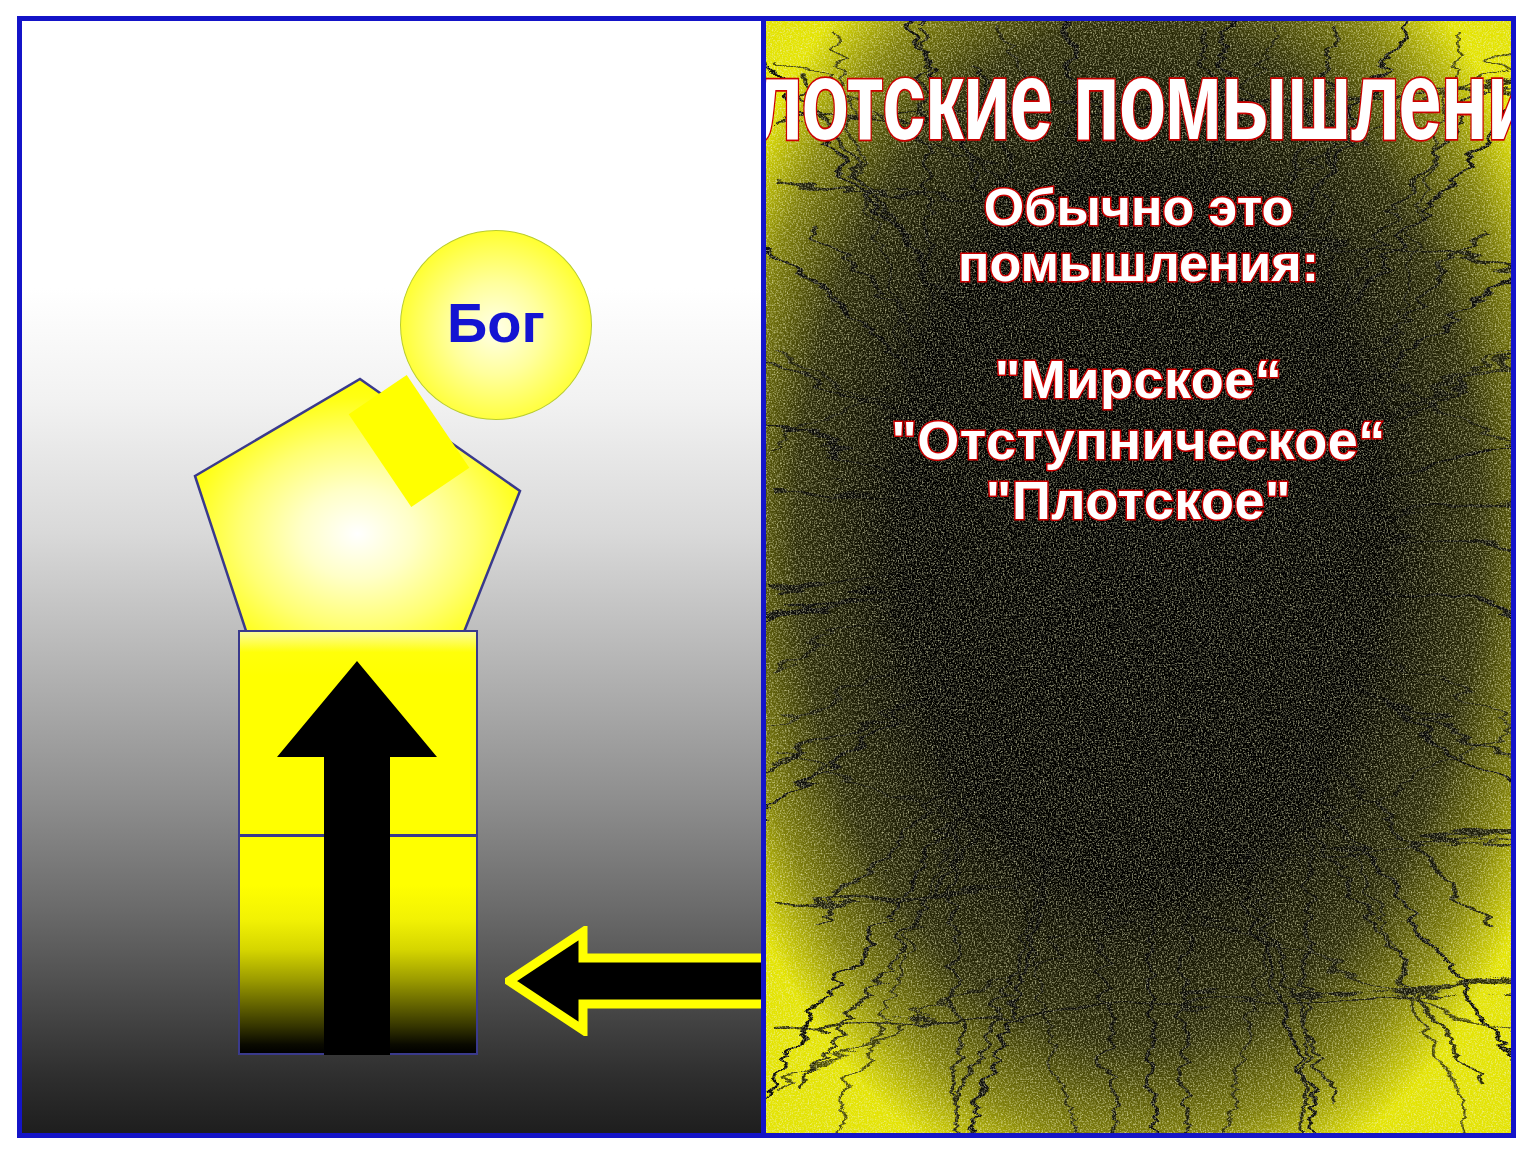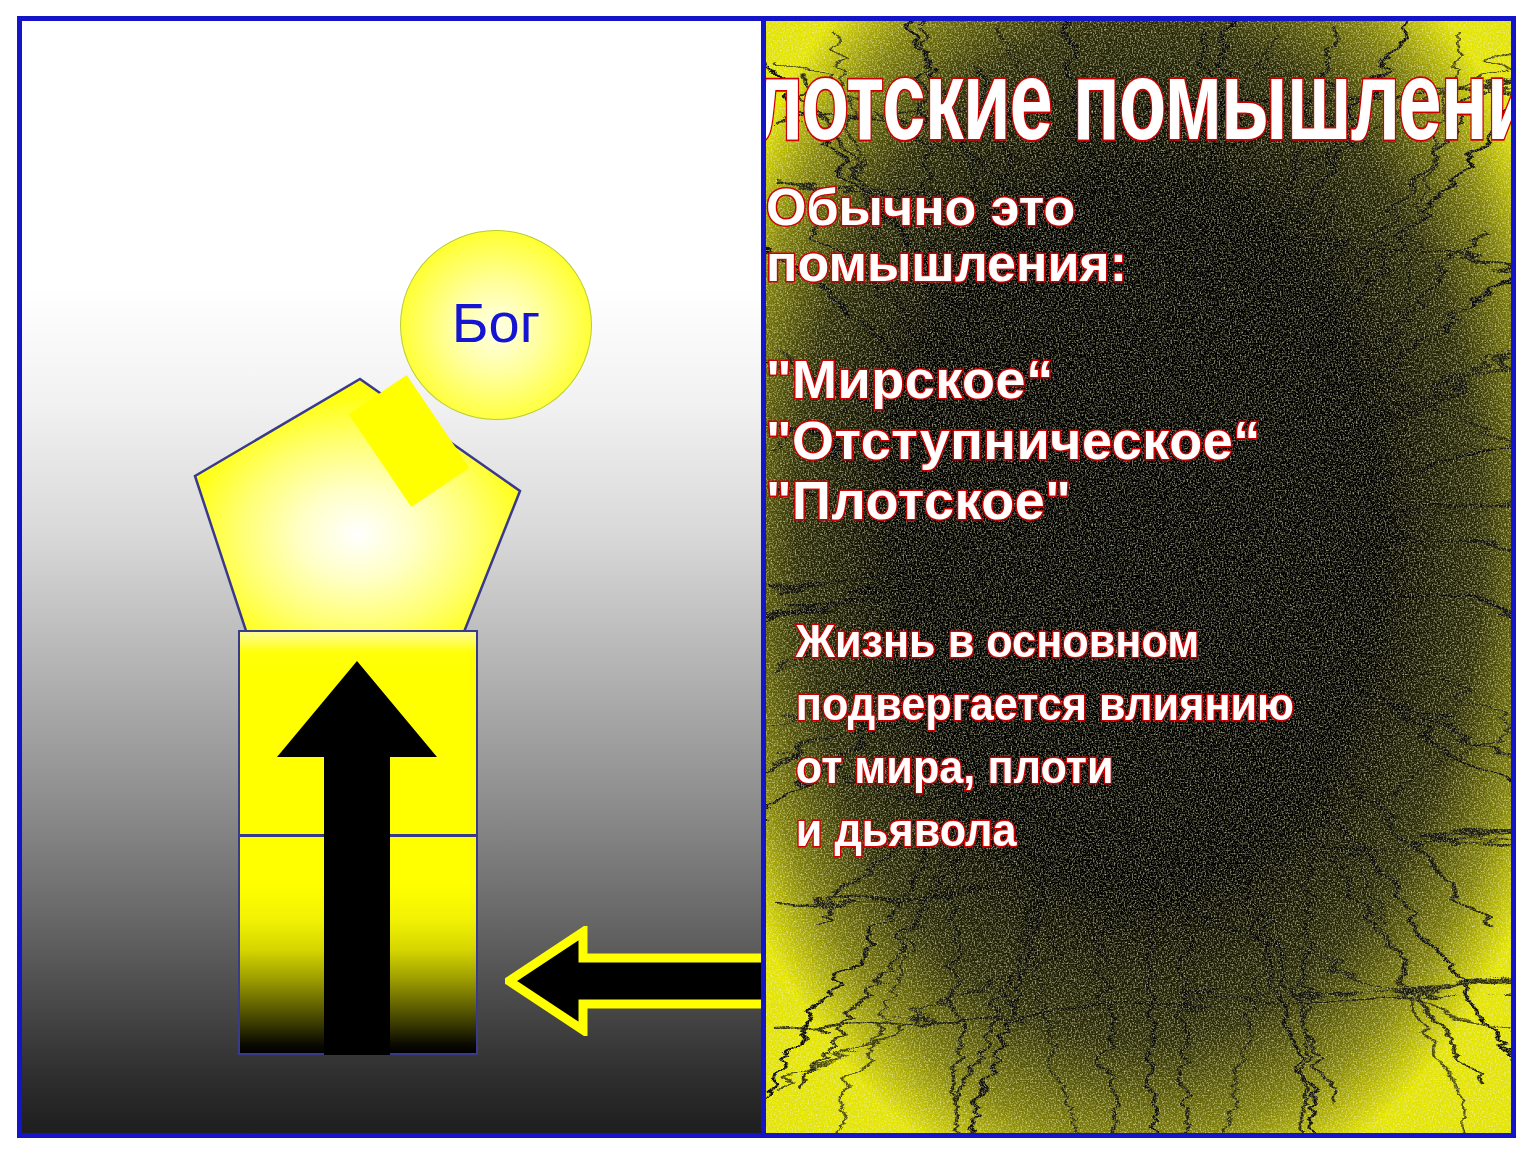--- a/index.html
+++ b/index.html
@@ -30,21 +30,21 @@
   .god-circle{
     position:absolute;left:378px;top:209px;width:192px;height:190px;
     border-radius:50%;
     background:radial-gradient(circle at 50% 52%, #ffffe8 0%, #ffff9c 34%, #ffff4d 62%, #ffff00 88%, #ffff00 100%);
     border:1px solid #b9cc2e;
     display:flex;align-items:center;justify-content:center;
     box-sizing:border-box;
   }
   .god-label{
     font-family:"Liberation Sans",sans-serif;
-    font-size:56px;font-weight:normal;color:#1414d2;letter-spacing:0px;
+    font-size:56px;font-weight:bold;color:#1414d2;letter-spacing:0px;
     line-height:1;margin-top:-4px;
   }
 
   
   .rect-top{
     position:absolute;left:216px;top:609px;width:240px;height:206px;
     background:linear-gradient(to bottom,#fdfd9a 0%,#ffff0a 10%,#ffff00 22%,#ffff00 100%);
     border:2px solid #3a3a8c;box-sizing:border-box;
   }
   .rect-bottom{
@@ -78,21 +78,21 @@
     position:relative;z-index:5;margin-top:22px;
     font-family:"Liberation Sans",sans-serif;
     font-size:78px;font-weight:bold;color:#ffffff;
     line-height:1;white-space:nowrap;
     transform:scaleY(1.45) scaleX(1.0);transform-origin:50% 0%;
     -webkit-text-stroke:2.5px #cc0000;
     paint-order:stroke fill;
     letter-spacing:-1px;
   }
 
-  .block{position:relative;z-index:5;text-align:left;width:100%;}
+  .block{position:relative;z-index:5;text-align:center;width:100%;}
 
   .line-a{
     font-family:"Liberation Sans",sans-serif;
     font-size:52px;font-weight:bold;color:#ffffff;
     -webkit-text-stroke:3px #cc0000;paint-order:stroke fill;
     line-height:1.08;white-space:nowrap;
   }
   .line-b{
     font-family:"Liberation Sans",sans-serif;
     font-size:54px;font-weight:bold;color:#ffffff;
@@ -249,25 +249,16 @@
       <div class="spacer-1"></div>
 
       <div class="block">
         <div class="line-b">"Мирское“</div>
         <div class="line-b">"Отступническое“</div>
         <div class="line-b">"Плотское"</div>
       </div>
 
       <div class="spacer-2"></div>
 
-      <div class="block">
-        <div class="line-c">Жизнь в основном</div>
-        <div class="sub-gap"></div>
-        <div class="line-c">подвергается влиянию</div>
-        <div class="sub-gap"></div>
-        <div class="line-c">от мира, плоти</div>
-        <div class="sub-gap"></div>
-        <div class="line-c">и дьявола</div>
-      </div>
     </div>
   </div>
 
 </div>
 
 </body></html>

